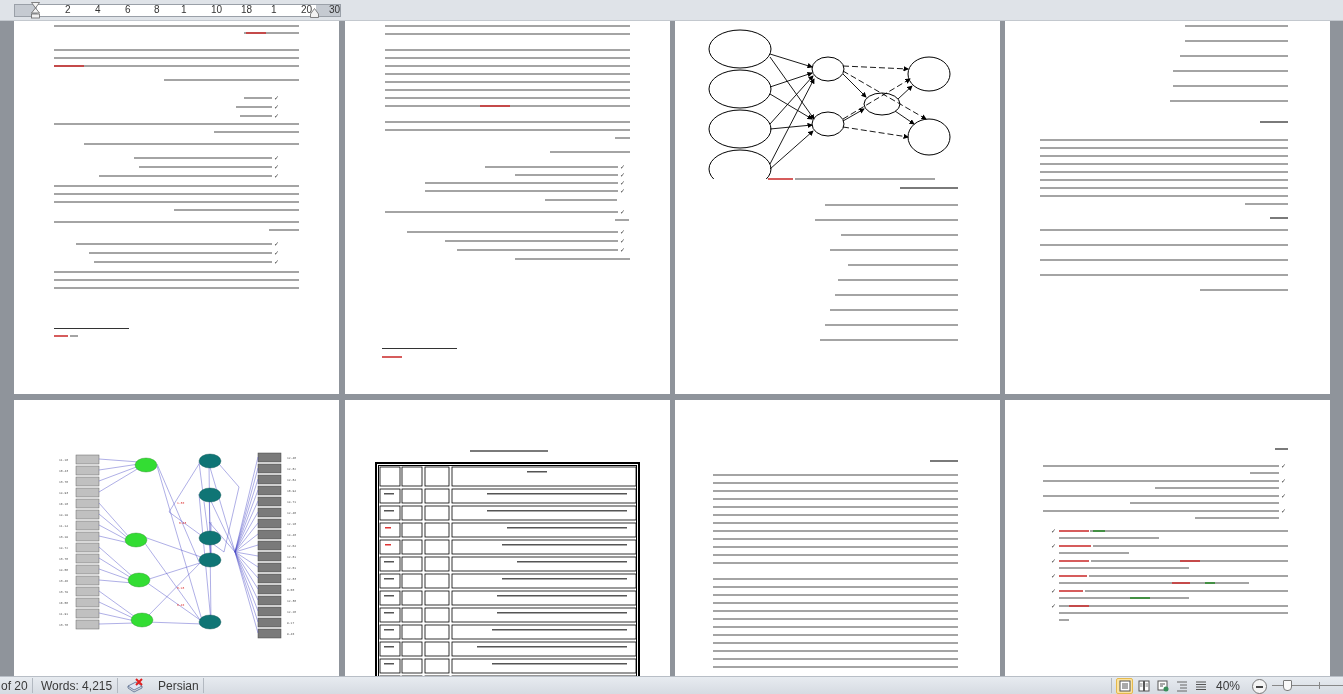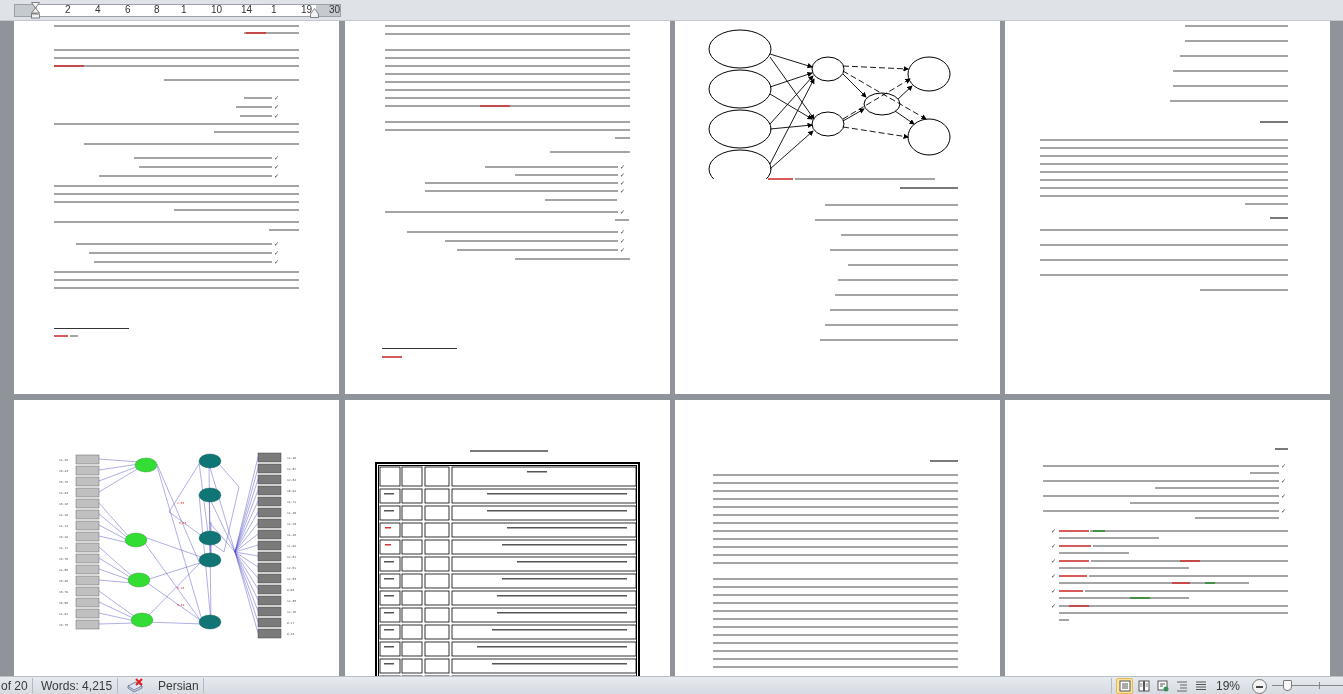--- a/index.html
+++ b/index.html
@@ -33,23 +33,23 @@
 <div class="ruler">
   <div class="ruler-track">
     <div class="ruler-margin-l"></div>
     <div class="ruler-margin-r"></div>
     <span class="ruler-num" style="left:50px">2</span>
     <span class="ruler-num" style="left:80px">4</span>
     <span class="ruler-num" style="left:110px">6</span>
     <span class="ruler-num" style="left:139px">8</span>
     <span class="ruler-num" style="left:166px">1</span>
     <span class="ruler-num" style="left:196px">10</span>
-    <span class="ruler-num" style="left:226px">14</span>
+    <span class="ruler-num" style="left:226px">18</span>
     <span class="ruler-num" style="left:256px">1</span>
-    <span class="ruler-num" style="left:286px">19</span>
+    <span class="ruler-num" style="left:286px">20</span>
     <span class="ruler-num" style="left:314px">30</span>
   </div>
   <svg class="indent-marker" style="left:31px" viewBox="0 0 9 17">
     <path d="M0.5 0.5 H8.5 L4.5 6 Z M4.5 6 L8.5 11 H0.5 Z" fill="#f2f2f2" stroke="#666" stroke-width="0.8"></path>
     <rect x="0.5" y="12" width="8" height="4" fill="#f2f2f2" stroke="#666" stroke-width="0.8"></rect>
   </svg>
   <svg class="indent-marker" style="left:310px;top:8px;height:10px" viewBox="0 0 9 10">
     <path d="M4.5 0.5 L8.5 6 V9.5 H0.5 V6 Z" fill="#f2f2f2" stroke="#666" stroke-width="0.8"></path>
   </svg>
 </div>
@@ -526,18 +526,18 @@
   <div class="view-btn" style="left:1173px">
     <svg width="12" height="12" viewBox="0 0 12 12">
         <path d="M1 2H11M4 5H11M4 8H11M1 11H11" stroke="#666"></path>
       </svg>
   </div>
   <div class="view-btn" style="left:1192px">
     <svg width="12" height="12" viewBox="0 0 12 12">
         <path d="M1 2H11M1 4.5H11M1 7H11M1 9.5H11" stroke="#555"></path>
       </svg>
   </div>
-  <span class="sb-item" style="left:1216px">19%</span>
+  <span class="sb-item" style="left:1216px">40%</span>
   <div class="zoom-minus"></div>
   <div class="zoom-slider"></div>
   <div class="zoom-thumb"></div>
   <div style="position:absolute;left:1319px;top:5px;width:1px;height:7px;background:#888"></div>
 </div>
 
 </body></html>

